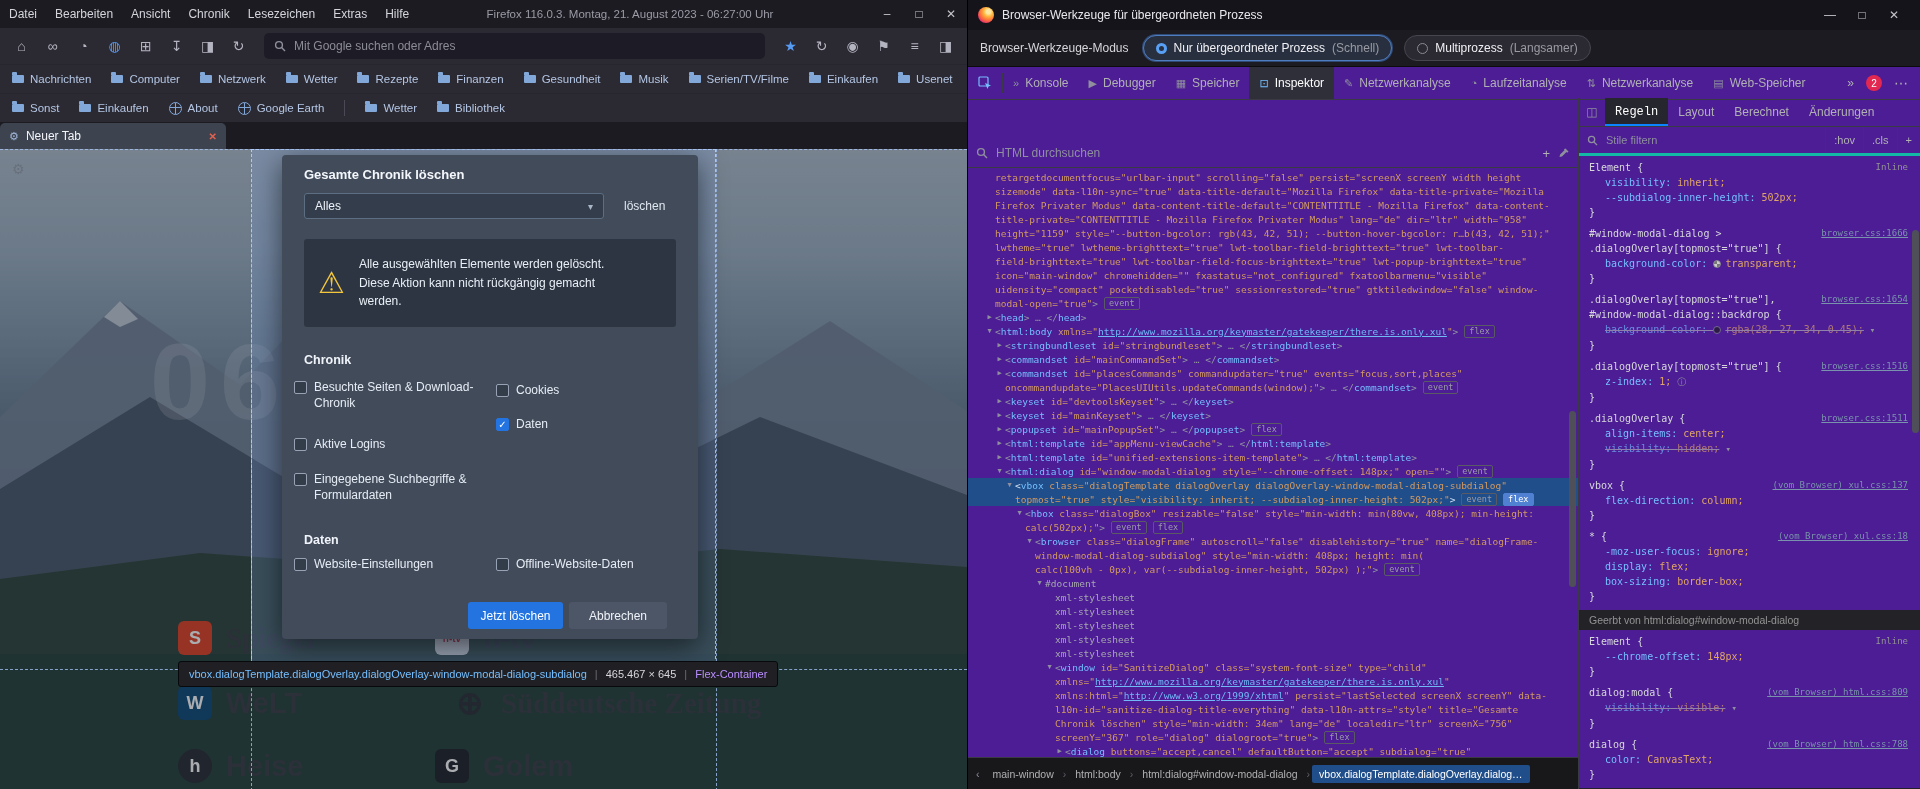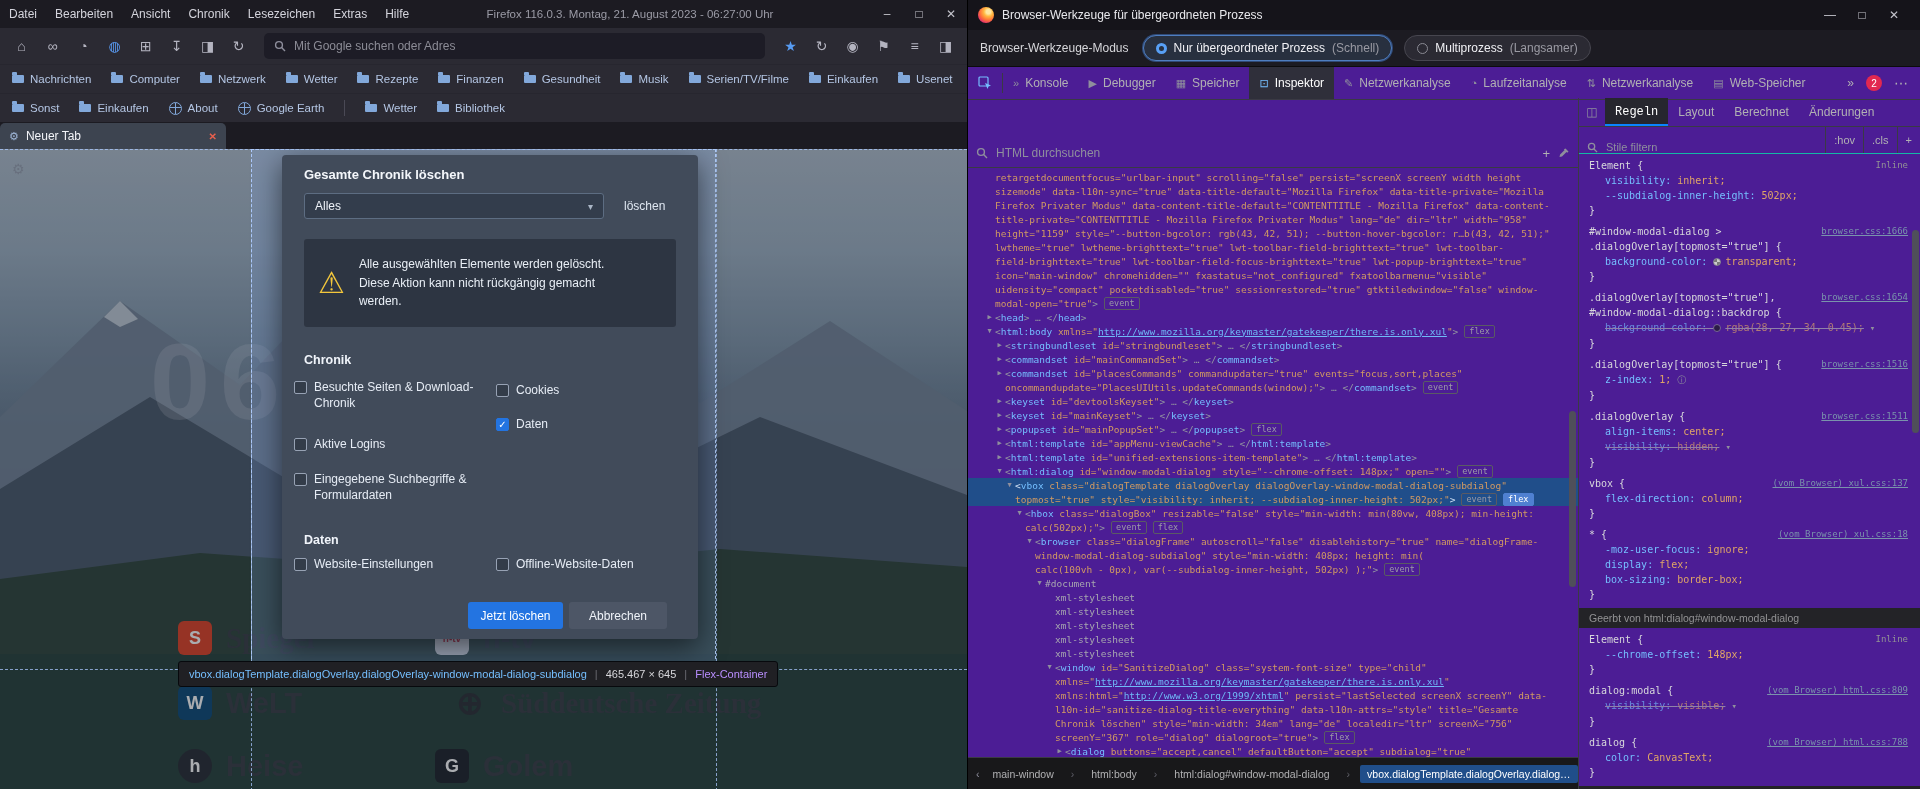--- a/index.html
+++ b/index.html
@@ -116,21 +116,21 @@
   .crumbs{height:31px;border-top:1px solid #3a3a44;background:#18181a;display:flex;align-items:center;padding:0 4px;gap:2px;font-size:10.5px;overflow:hidden;}
   .crumb{padding:3px 7px;border-radius:2px;color:#b1b1b3;white-space:nowrap;}
   .crumb.sel{background:#204e8a;color:#fff;}
   .crumb-sep{color:#5f5f68;}
   .crumb-back{color:#8f8f9d;padding:0 4px;}
   .dt-right{flex:1;display:flex;flex-direction:column;position:relative;}
   .side-tabs{height:28px;border-bottom:1px solid #3a3a44;display:flex;align-items:stretch;font-size:12px;}
   .pane-ic{width:26px;display:flex;align-items:center;justify-content:center;color:#8f8f9d;font-size:12px;}
   .stab{display:flex;align-items:center;padding:0 10px;color:#b1b1b3;}
   .stab.active{color:#fff;background:#26262e;box-shadow:inset 0 -2px 0 #0a84ff;font-family:Liberation Mono, monospace;}
-  .dt-filter{height:26px;border-bottom:1px solid #14b8a6;display:flex;align-items:flex-end;gap:8px;padding:0 0 0 8px;font-size:11px;}
+  .dt-filter{height:26px;border-bottom:3px solid #14b8a6;display:flex;align-items:center;gap:8px;padding:0 0 0 8px;font-size:11px;}
   .filter-ph{flex:1;color:#8f8f9d;}
   .ptoggle{height:100%;display:flex;align-items:center;padding:0 8px;border-left:1px solid #3a3a44;color:#b1b1b3;}
   .rules{flex:1;overflow:hidden;font-family:"DejaVu Sans Mono",monospace;font-size:10px;padding:4px 0;}
   .rsec{margin-bottom:6px;position:relative;}
   .rrow{min-height:15px;line-height:15px;padding:0 10px;position:relative;white-space:nowrap;}
   .rsel{color:#d7d7db;}
   .rsrc{position:absolute;right:12px;top:0;color:#7a93ac;text-decoration:underline;font-size:9px;}
   .rsrc.noline{text-decoration:none;color:#939395;}
   .rprop{padding-left:26px;}
   .pn{color:#75bfff;} .pv{color:#e0a566;}
@@ -518,21 +518,21 @@
             <div class="mrow" style="padding-left: 76px;"><span class="arr"></span><span class="c-a">Chronik löschen" style="min-width: 34em" lang="de" localedir="ltr" screenX="756"</span></div>
             <div class="mrow" style="padding-left: 76px;"><span class="arr"></span><span class="c-a">screenY="367" role="dialog" dialogroot="true"</span><span class="c-p">&gt;</span><span class="mbadge">flex</span></div>
             <div class="mrow" style="padding-left: 86px;"><span class="arr">▶</span><span class="c-p">&lt;</span><span class="c-t">dialog</span><span class="c-a"> buttons="accept,cancel" defaultButton="accept" subdialog="true"</span></div>
             <div class="mrow" style="padding-left: 86px;"><span class="arr"></span><span class="c-a">inbrowserwindow="true"</span><span class="c-p">&gt; … &lt;/</span><span class="c-t">dialog</span><span class="c-p">&gt;</span><span class="mbadge">event</span><span class="mbadge">flex</span></div>
           </div>
         <div class="mk-scroll">
             <div class="mk-thumb"></div>
           </div>
         <div class="crumbs">
           <span class="crumb-back">‹</span>
-          <span style="display:flex;gap:10px;align-items:center">
+          <span style="display:flex;gap:2px;align-items:center">
               <span class="crumb">main-window</span>
               <span class="crumb-sep">›</span>
               <span class="crumb">html:body</span>
               <span class="crumb-sep">›</span>
               <span class="crumb">html:dialog#window-modal-dialog</span>
               <span class="crumb-sep">›</span>
               <span class="crumb sel">vbox.dialogTemplate.dialogOverlay.dialog…</span>
             </span>
         </div>
       </div>

